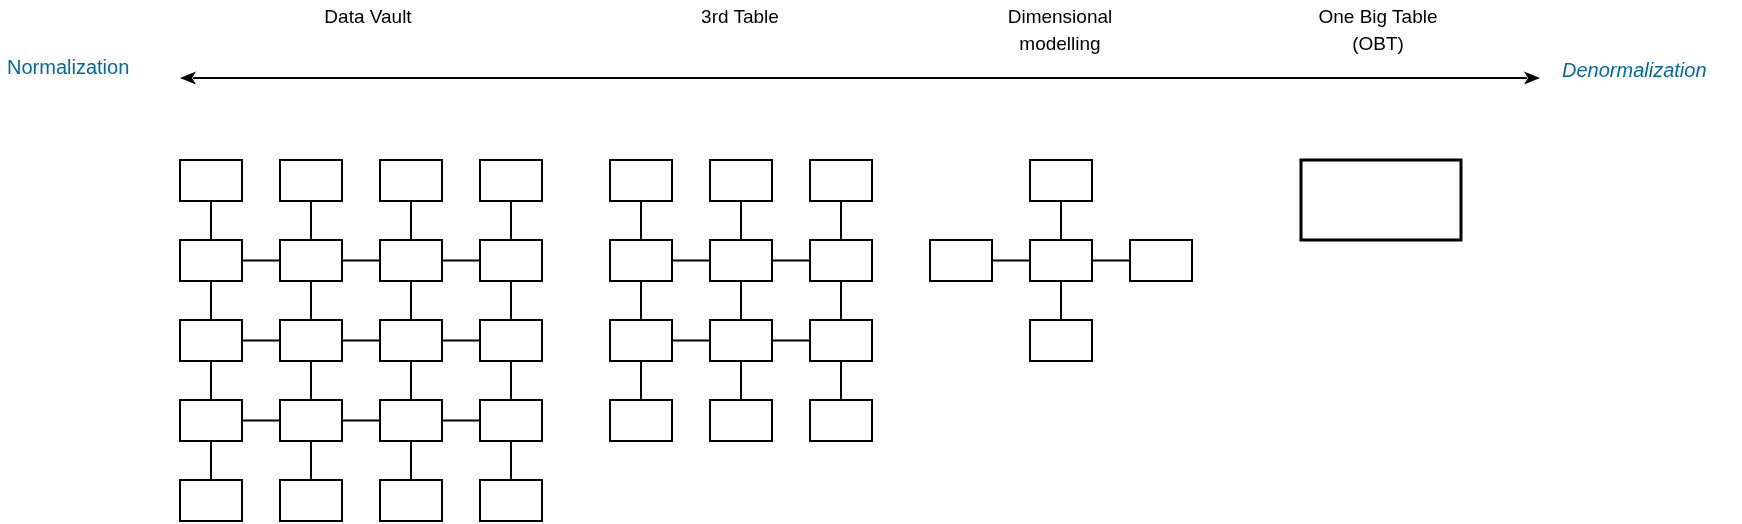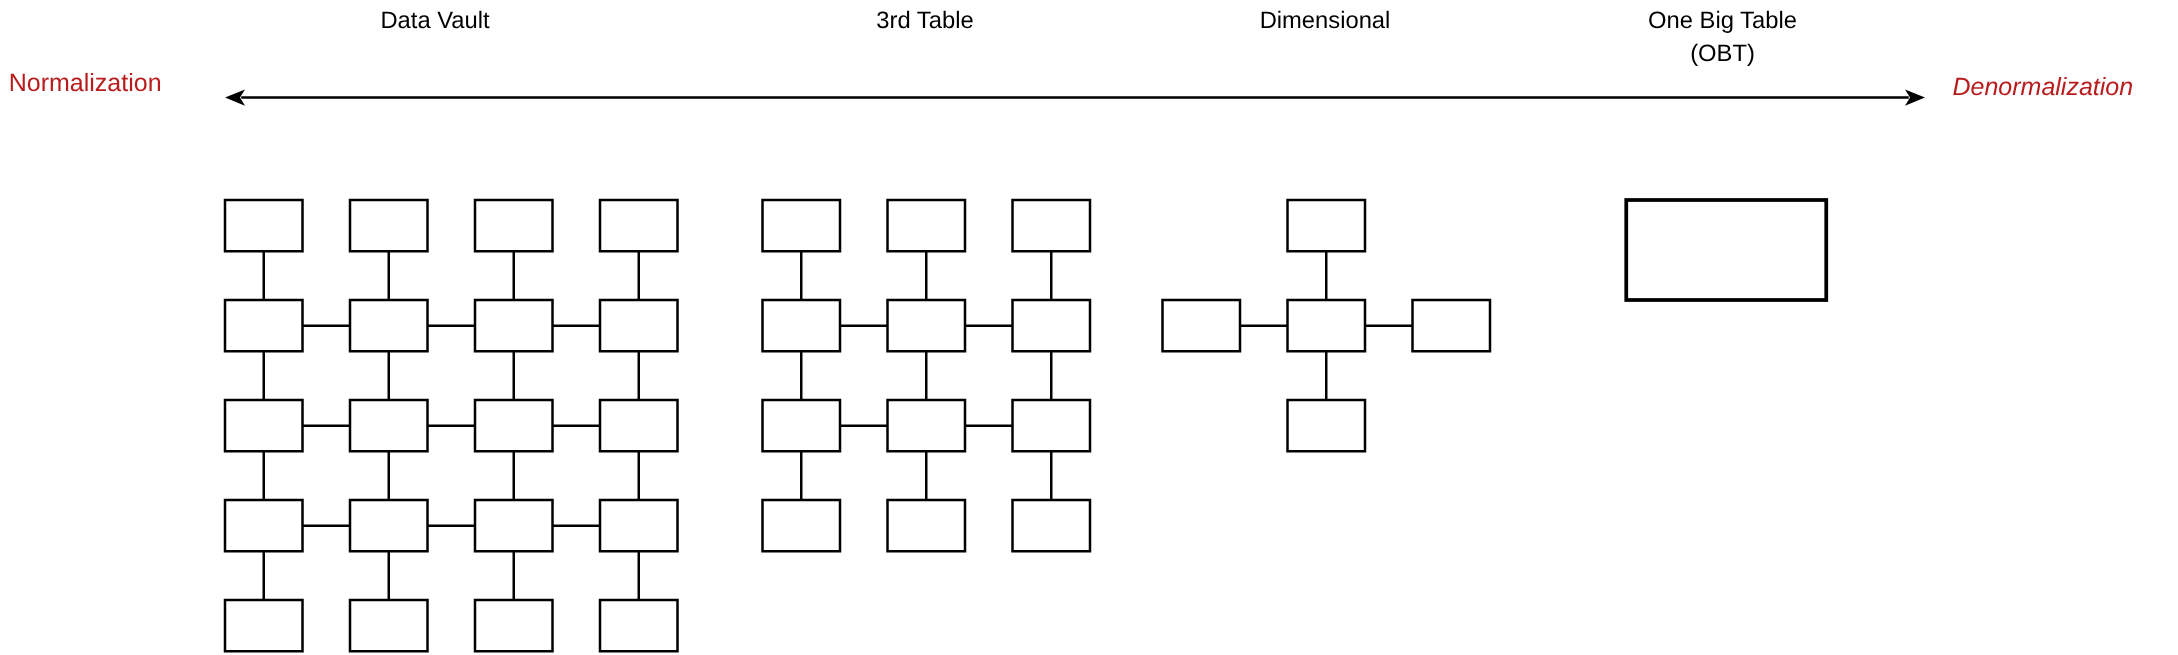--- a/index.html
+++ b/index.html
@@ -28,21 +28,21 @@
     text-align: center;
     font-size: 19px;
     line-height: 27px;
     color: #000000;
     white-space: nowrap;
   }
   .axis-label {
     position: absolute;
     font-size: 20px;
     line-height: 24px;
-    color: #b91c1c;
+    color: #0369a1;
     white-space: nowrap;
   }
   .axis-label.left  { left: 7px;    top: 55px; }
   .axis-label.right { left: 1562px; top: 58px; font-style: italic; }
 </style>
 </head>
 <body>
 
 <div class="canvas">
 
@@ -103,30 +103,31 @@
       <rect x="930" y="240" width="62" height="41" fill="#ffffff" stroke="#000000" stroke-width="2"></rect>
       <rect x="1130" y="240" width="62" height="41" fill="#ffffff" stroke="#000000" stroke-width="2"></rect>
       <rect x="1030" y="240" width="62" height="41" fill="#ffffff" stroke="#000000" stroke-width="2"></rect>
       <rect x="1301" y="160" width="160" height="80" fill="#ffffff" stroke="#000000" stroke-width="3"></rect>
     </svg>
 
   <div class="axis-label left">Normalization</div>
 
   <div class="axis-label right">Denormalization</div>
 
-  <div class="approach-label" style="left:238px">
+  <div class="approach-label" style="left:258px">
     <div>Data Vault</div>
   </div>
 
   <div class="approach-label" style="left:630px">
     <div>3rd Table</div>
   </div>
 
   <div class="approach-label" style="left:950px">
     <div>Dimensional</div>
+    <div>modelling</div>
   </div>
 
   <div class="approach-label" style="left:1268px">
     <div>One Big Table</div>
     <div>(OBT)</div>
   </div>
 
 </div>
 
 </body></html>

